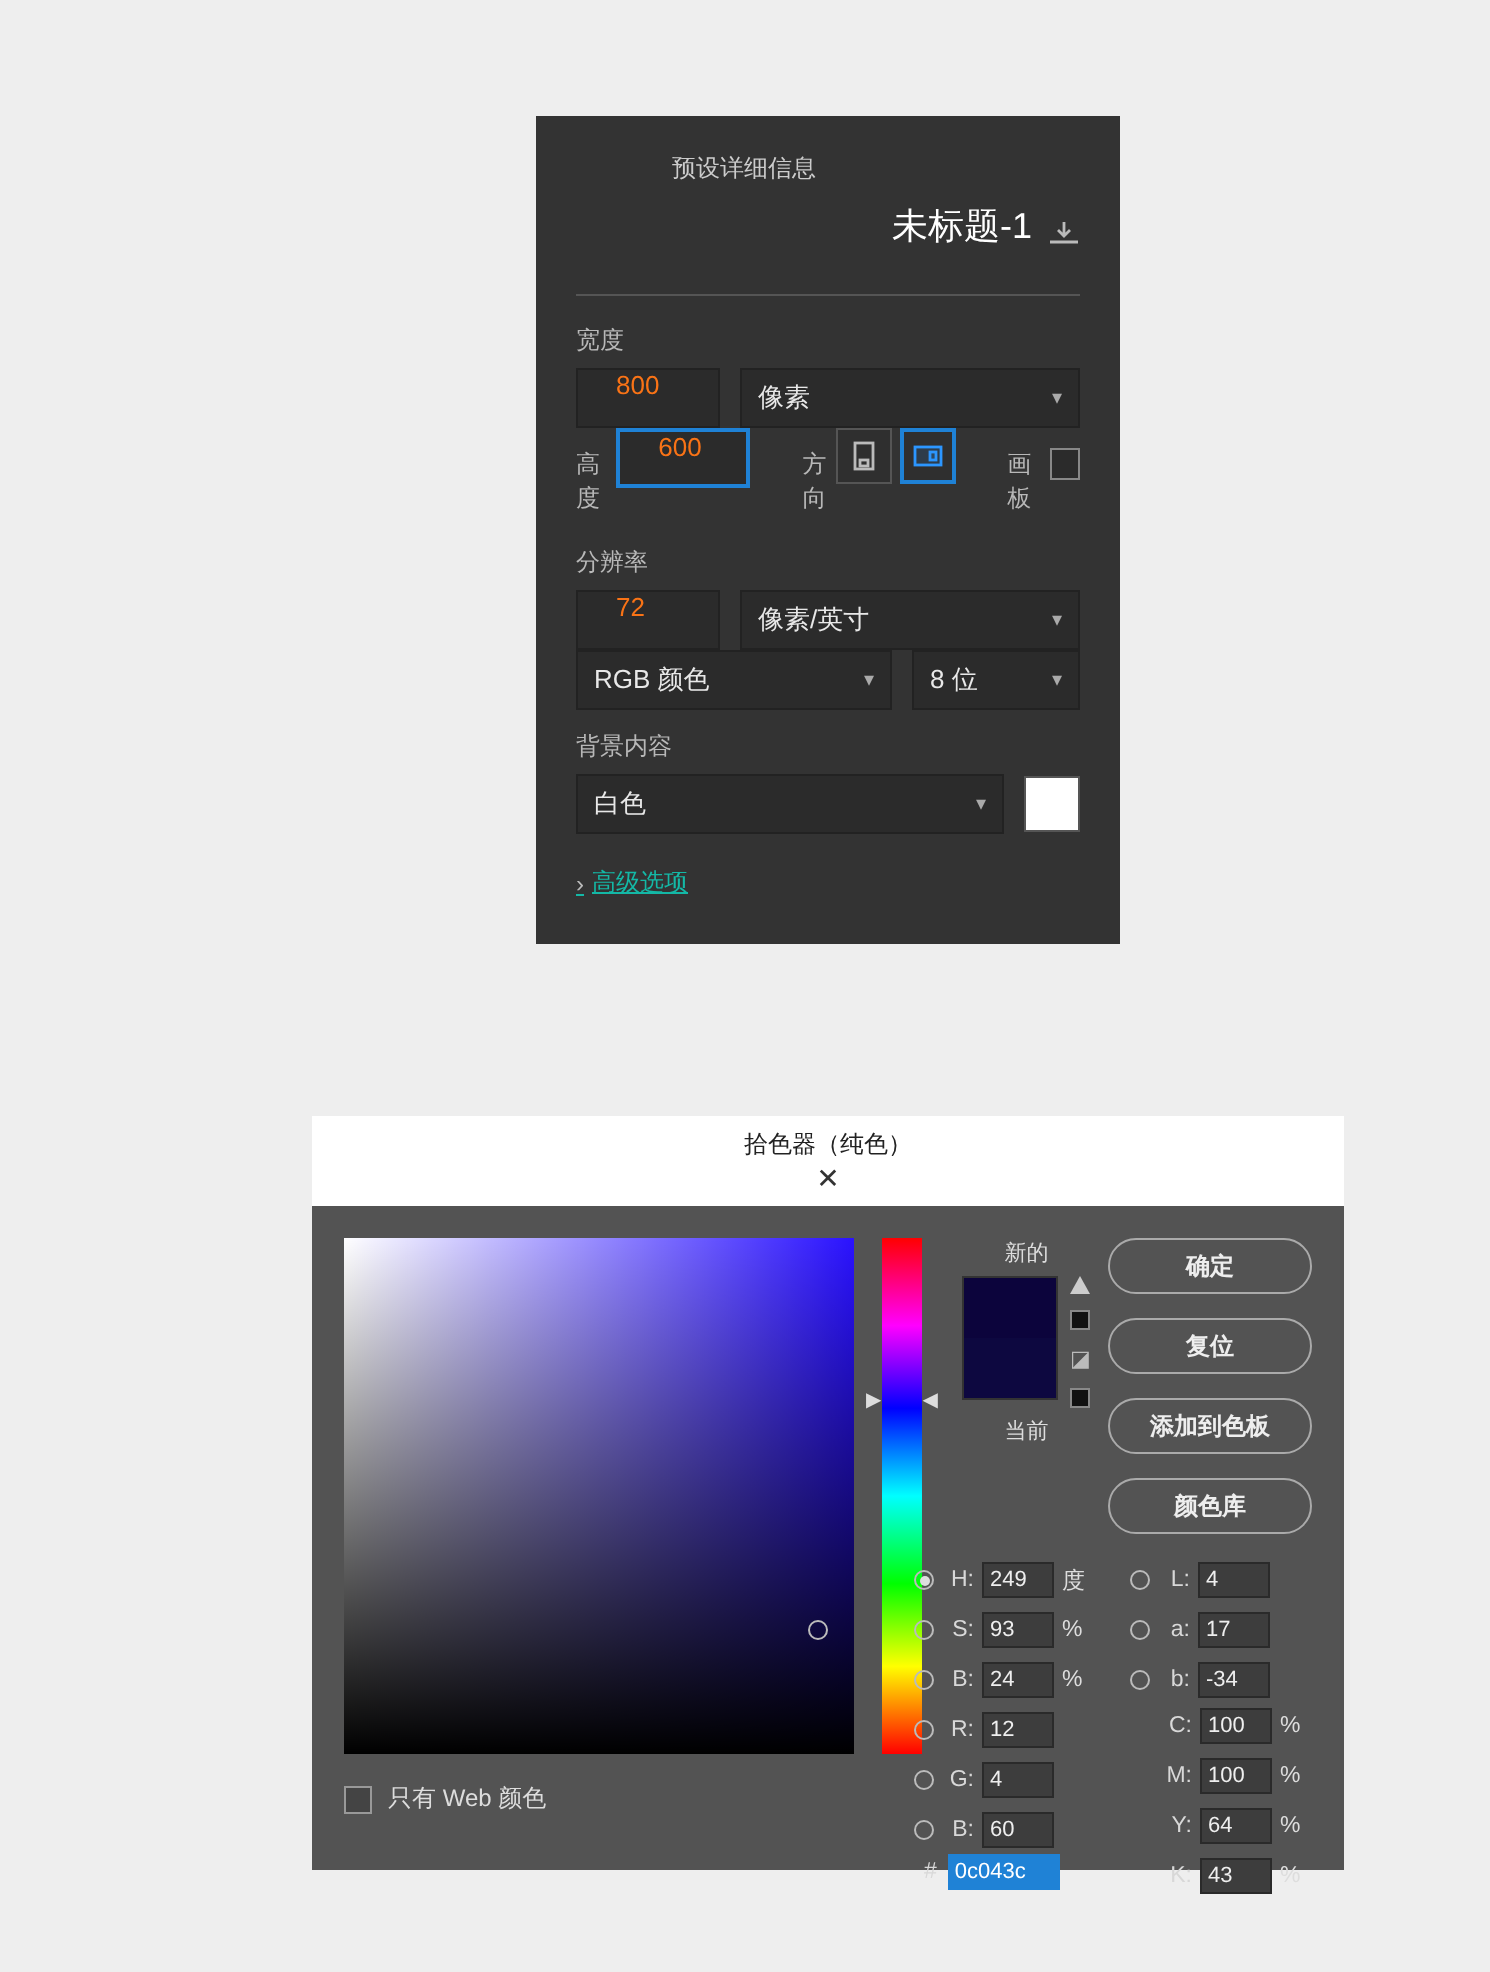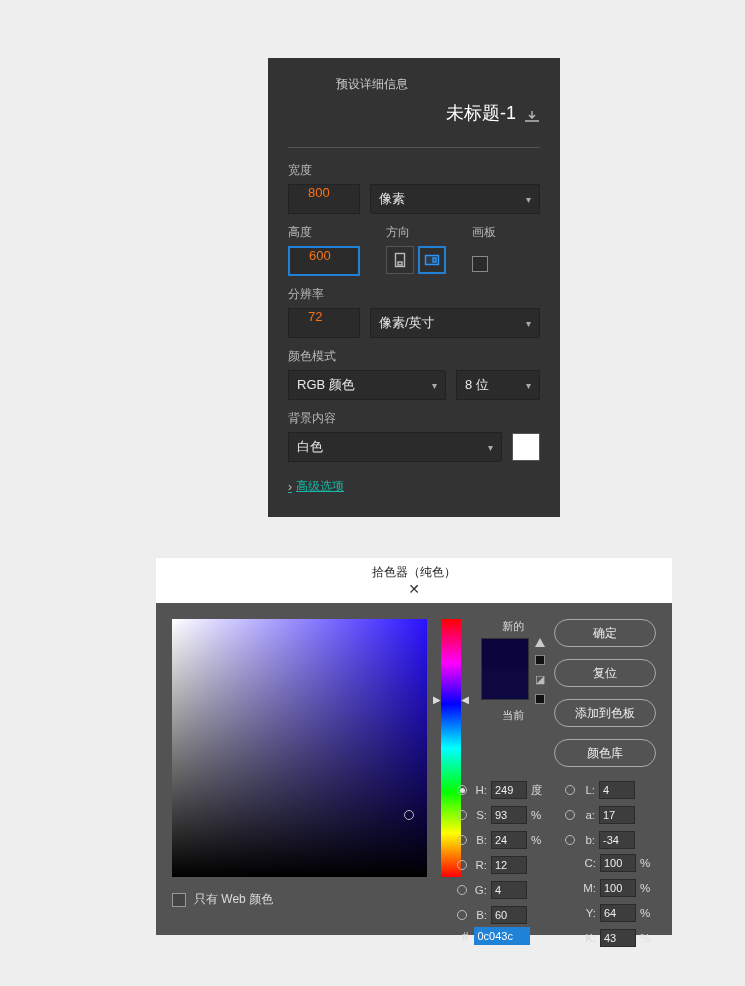--- a/index.html
+++ b/index.html
@@ -89,21 +89,21 @@
     background: #2f2f2f;
   }
   .orient-btn svg rect { fill: none; stroke: #bbb; stroke-width: 1.4; }
   .orient-btn.active { border: 2px solid #1f82d6; }
   .orient-btn.active svg rect { stroke: #2c96ff; fill: #2c96ff22; }
   .checkbox-box {
     width: 16px; height: 16px; border: 1px solid #888; background: #2b2b2b;
     margin-top: 5px;
   }
   .mid-group { display: flex; gap: 26px; }
-  .mid-group > div { display: flex; flex-direction: column; }
+  .mid-group > div { display: flex; flex-direction: row; }
   .color-swatch { width: 28px; height: 28px; background: #ffffff; border: 1px solid #555; }
   .adv-link {
     margin-top: 16px;
     font-size: 12px;
     color: #14b8a6;
     display: flex; align-items: center; gap: 4px; text-decoration: underline;
   }
   .adv-link::before { content: "›"; color: #bbb; }
 
   
@@ -201,21 +201,21 @@
   .pill-btn {
     background: transparent;
     border: 1px solid #aaa;
     border-radius: 14px;
     height: 28px;
     padding: 0 20px;
     color: #eee;
     font-size: 12px;
     min-width: 92px;
     text-align: center;
-    display: flex; align-items: center; justify-content: center;
+    display: flex; align-items: center; justify-content: center; font-weight: bold;
   }
   .picker-body { position: relative; }
   .val-row { display: flex; align-items: center; gap: 4px; height: 20px; }
   .radio {
     width: 10px; height: 10px; border: 1.5px solid #bbb; border-radius: 50%;
     display: inline-flex; align-items: center; justify-content: center;
     flex-shrink: 0;
   }
   .radio.on::after { content:""; width:5px; height:5px; background:#ddd; border-radius:50%; }
   .val-label { width: 16px; text-align: right; }
@@ -315,21 +315,20 @@
 
   <label class="field-label">分辨率</label>
   <div class="row">
     <div class="num-input">72</div>
     <div class="select-box">
       <span>像素/英寸</span>
       <span class="chev">▾</span>
     </div>
   </div>
 
-  <label class="field-label">颜色模式</label>
   <div class="row">
     <div class="select-box" style="flex:1;">
       <span>RGB 颜色</span>
       <span class="chev">▾</span>
     </div>
     <div class="select-box" style="width:84px; flex:none;">
       <span>8 位</span>
       <span class="chev">▾</span>
     </div>
   </div>

